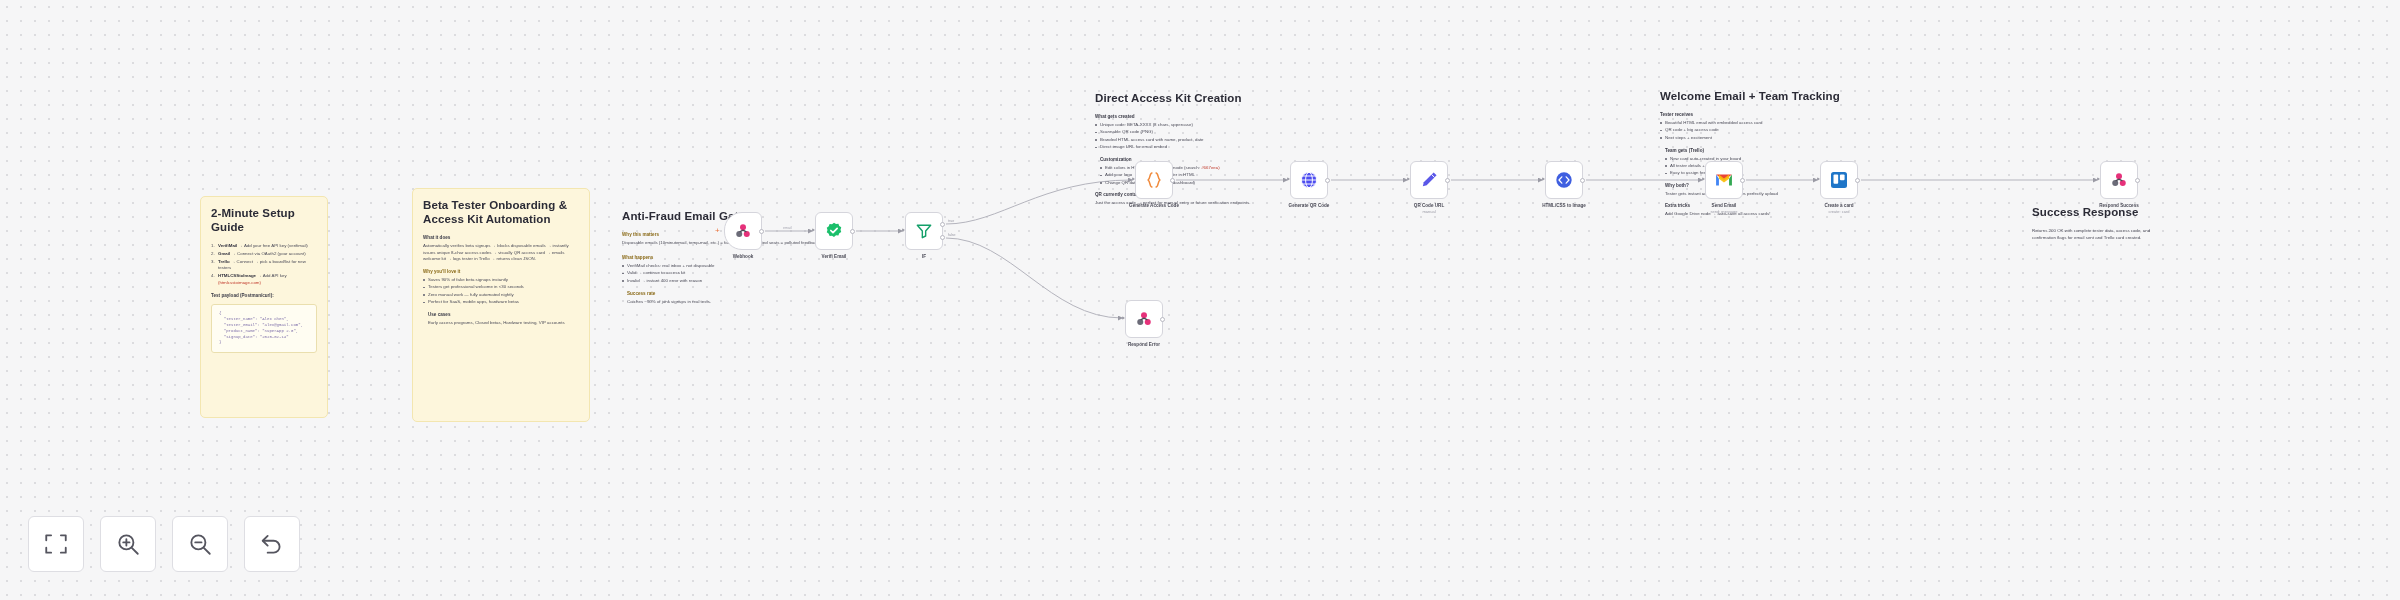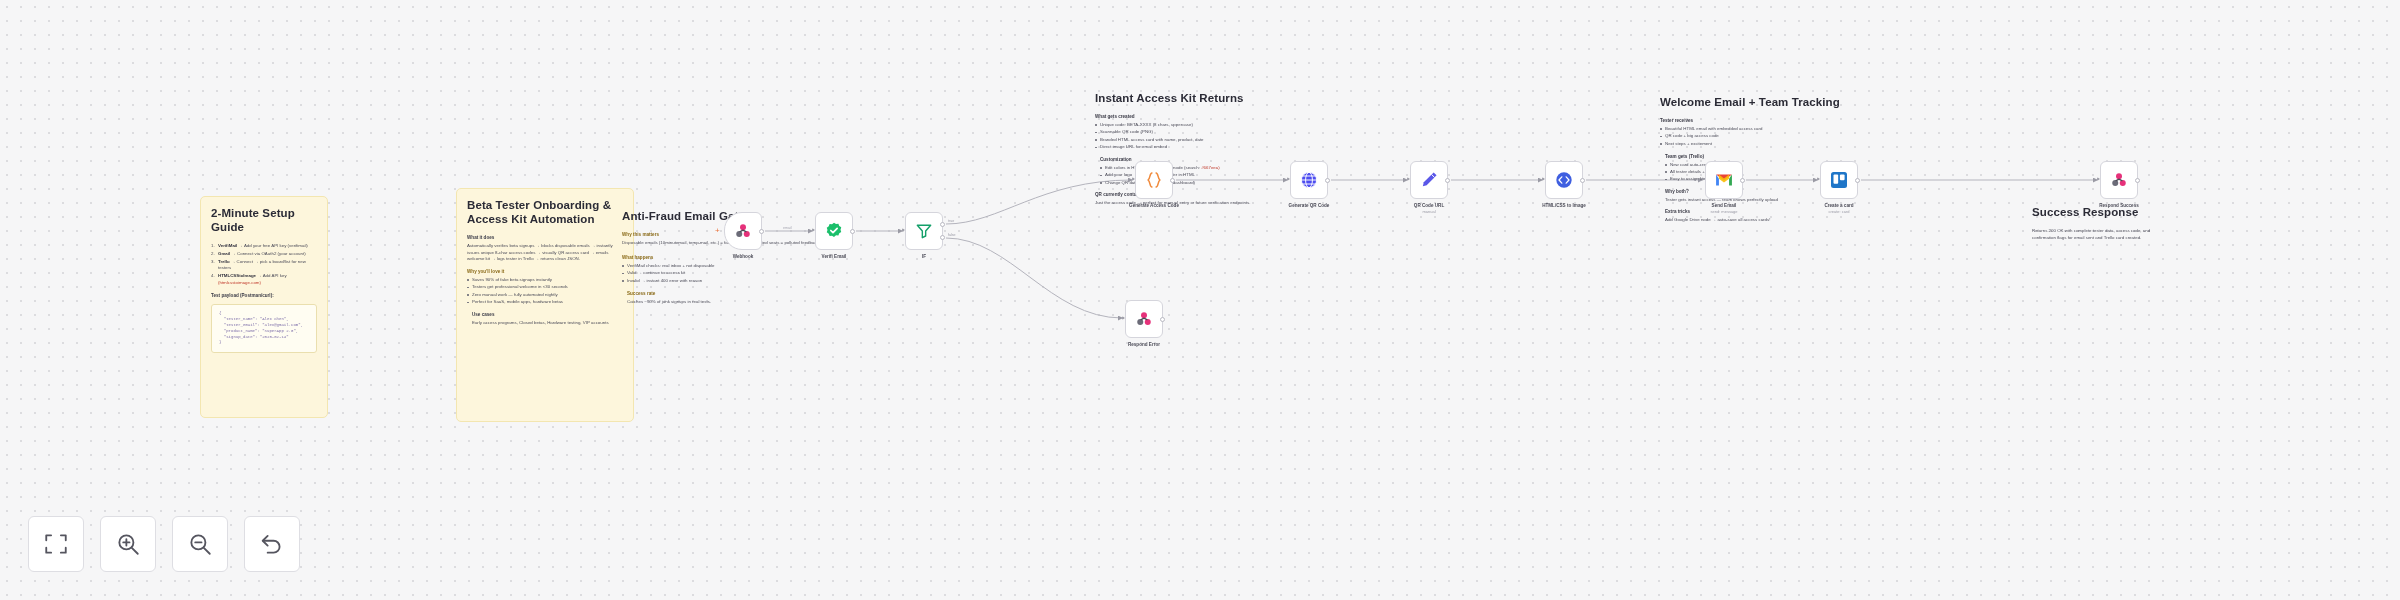--- a/index.html
+++ b/index.html
@@ -176,21 +176,21 @@
     </ol>
     <div class="sub" style="margin-top:7px;">Test payload (Postman/curl):</div>
     <div class="codebox">{
   "tester_name": "Alex Chen",
   "tester_email": "alex@gmail.com",
   "product_name": "SuperApp 2.0",
   "signup_date": "2025-02-14"
 }</div>
   </div>
 
-  <div class="note yellow" style="left:412px; top:188px; width:178px; height:234px;margin-left:44px;">
+  <div class="note yellow" style="left:412px; top:188px; width:178px; height:234px;">
     <h2>Beta Tester Onboarding &amp; Access Kit Automation</h2>
     <div class="sub">What it does</div>
     <p>Automatically verifies beta signups → blocks disposable emails → instantly issues unique 8-char access codes → visually QR access card → emails welcome kit → logs tester in Trello → returns clean JSON.</p>
     <div class="sub amber">Why you'll love it</div>
     <ul>
       <li>Saves 90% of fake beta signups instantly</li>
       <li>Testers get professional welcome in &lt;30 seconds</li>
       <li>Zero manual work — fully automated nightly</li>
       <li>Perfect for SaaS, mobile apps, hardware betas</li>
     </ul>
@@ -206,39 +206,39 @@
     <ul>
       <li>VerifiMail checks: real inbox + not disposable</li>
       <li>Valid → continue to access kit</li>
       <li>Invalid → instant 400 error with reason</li>
     </ul>
     <div class="sub amber" style="margin-top:7px;margin-left:5px;">Success rate</div>
     <p style="margin-left:5px;">Catches ~90% of junk signups in real tests.</p>
   </div>
 
   <div class="note plain" style="left:1085px; top:82px; width:330px; height:130px;">
-    <h2>Instant Access Kit Returns</h2>
+    <h2>Direct Access Kit Creation</h2>
     <div class="sub">What gets created</div>
     <ul>
       <li>Unique code: BETA-XXXX (8 chars, uppercase)</li>
       <li>Scannable QR code (PNG)</li>
       <li>Branded HTML access card with name, product, date</li>
       <li>Direct image URL for email embed</li>
     </ul>
     <div class="sub" style="margin-top:6px;margin-left:5px;">Customization</div>
     <ul style="margin-left:5px;">
       <li><span>Edit colors in HTML/CSS to Image node (search: </span><span class="lnk">#667eea)</span></li>
       <li>Add your logo → replace placeholder in HTML</li>
       <li>Change QR data (e.g., link to your dashboard)</li>
     </ul>
     <div class="sub" style="margin-top:6px;">QR currently contains</div>
     <p>Just the access code — perfect for manual entry or future verification endpoints.</p>
   </div>
 
-  <div class="note plain" style="left:1650px; top:86px; width:300px; height:140px;">
+  <div class="note plain" style="left:1650px; top:80px; width:300px; height:140px;">
     <h2>Welcome Email + Team Tracking</h2>
     <div class="sub">Tester receives</div>
     <ul>
       <li>Beautiful HTML email with embedded access card</li>
       <li>QR code + big access code</li>
       <li>Next steps + excitement</li>
     </ul>
     <div class="sub" style="margin-top:6px;margin-left:5px;">Team gets (Trello)</div>
     <ul style="margin-left:5px;">
       <li>New card auto-created in your board</li>

